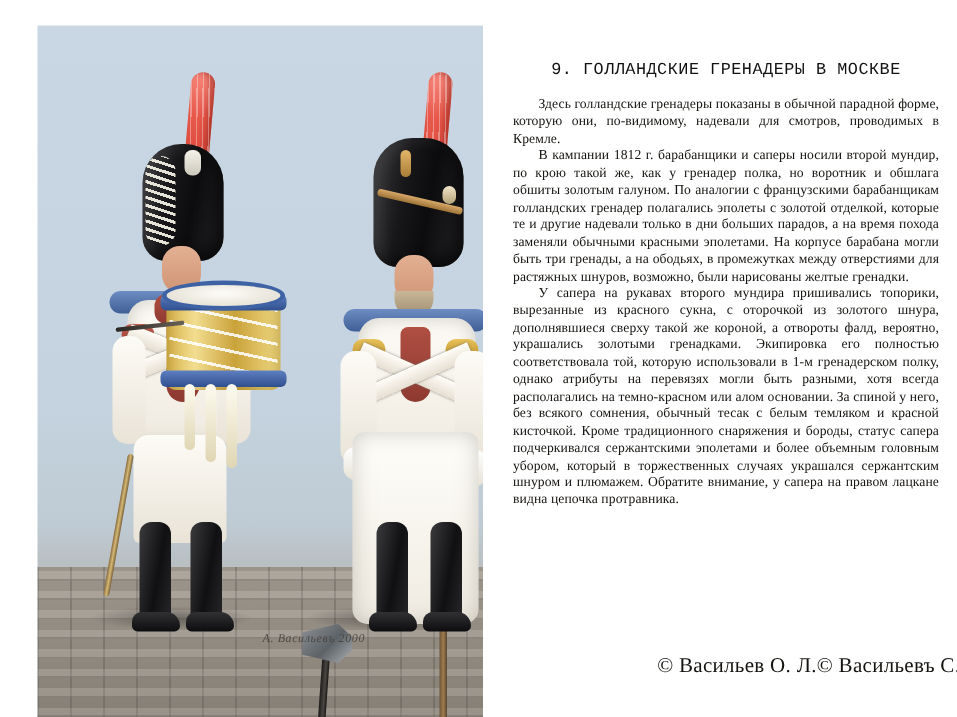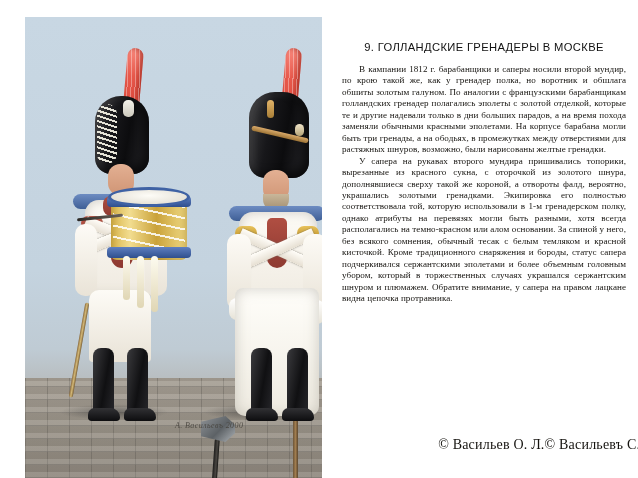--- a/index.html
+++ b/index.html
@@ -150,21 +150,21 @@
     color:#44403a;opacity:.85;letter-spacing:.4px;
   }
 
   
   .col{
     position:absolute;left:342px;top:41px;width:284px;
   }
   .title{
     font-size:11.2px;font-weight:normal;letter-spacing:.35px;
     text-align:center;margin:0 0 11px 0;color:#111;
-    font-family:Liberation Sans, sans-serif;
+    font-family:Liberation Mono, monospace;
   }
   .para{
     margin:0 0 0 0;
     font-size:9.1px;line-height:11.45px;
     text-align:justify;text-indent:17px;
     letter-spacing:.05px;color:#15130f;
     hyphens:manual;
   }
   .credits{
     position:absolute;left:342px;top:437px;width:284px;
@@ -279,20 +279,21 @@
       <span class="axe-shaft" style="left:14px;top:22px;transform:rotate(4deg);"></span>
       <span class="axe-head" style="left:6px;top:0px;"></span>
 
     </div>
 
     <div class="signature">А. Васильевъ 2000</div>
   </div>
 
   <div class="col">
     <h1 class="title">9. ГОЛЛАНДСКИЕ ГРЕНАДЕРЫ В МОСКВЕ</h1>
+    <p class="para">Здесь голландские гренадеры показаны в обычной парадной форме, которую они, по-видимому, надевали для смотров, проводимых в Кремле.</p>
     <p class="para">В кампании 1812 г. барабанщики и саперы носили второй мундир, по крою такой же, как у гренадер полка, но воротник и обшлага обшиты золотым галуном. По аналогии с французскими барабанщикам голландских гренадер полагались эполеты с золотой отделкой, которые те и другие надевали только в дни больших парадов, а на время похода заменяли обычными красными эполетами. На корпусе барабана могли быть три гренады, а на ободьях, в промежутках между отверстиями для растяжных шнуров, возможно, были нарисованы желтые гренадки.</p>
     <p class="para">У сапера на рукавах второго мундира пришивались топорики, вырезанные из красного сукна, с оторочкой из золотого шнура, дополнявшиеся сверху такой же короной, а отвороты фалд, вероятно, украшались золотыми гренадками. Экипировка его полностью соответствовала той, которую использовали в 1-м гренадерском полку, однако атрибуты на перевязях могли быть разными, хотя всегда располагались на темно-красном или алом основании. За спиной у него, без всякого сомнения, обычный тесак с белым темляком и красной кисточкой. Кроме традиционного снаряжения и бороды, статус сапера подчеркивался сержантскими эполетами и более объемным головным убором, который в торжественных случаях украшался сержантским шнуром и плюмажем. Обратите внимание, у сапера на правом лацкане видна цепочка протравника.</p>
   </div>
 
   <div class="credits">
     <span>© Васильев  О.  Л.</span>
     <span>© Васильевъ  С.  Э.</span>
   </div>
 
 </div>

